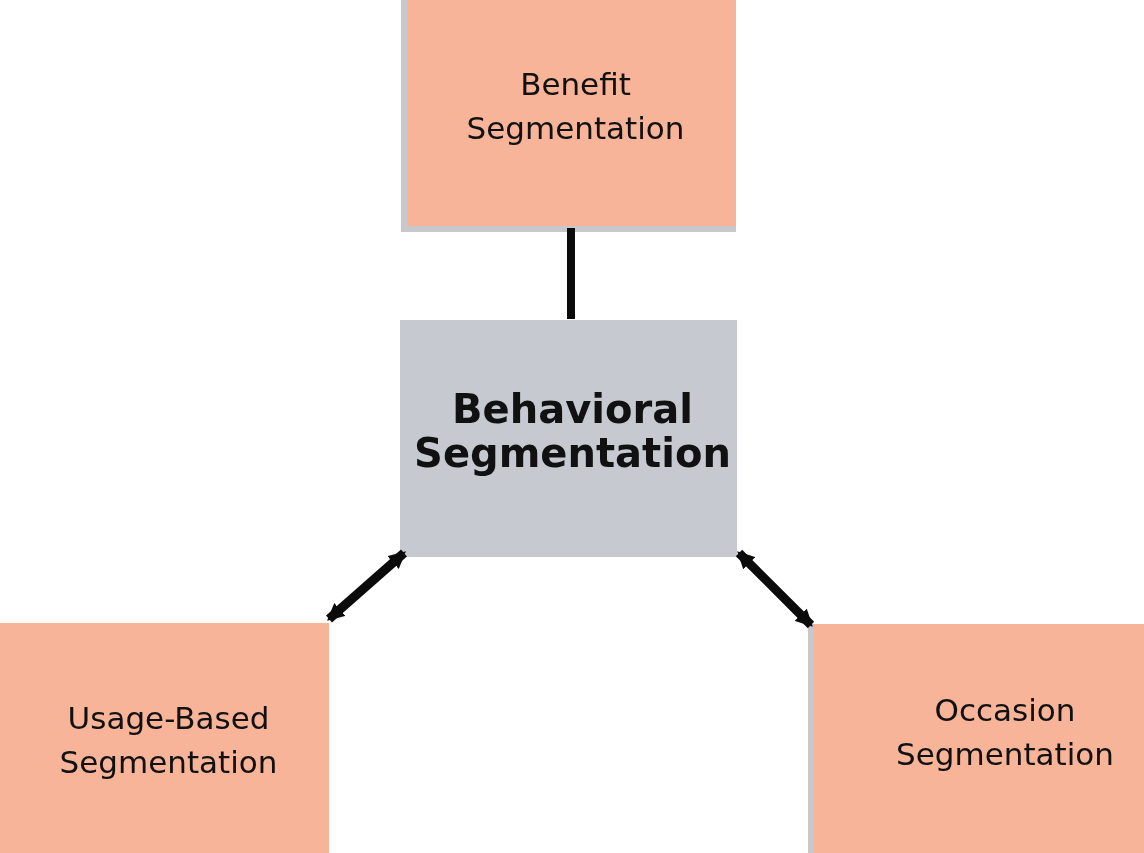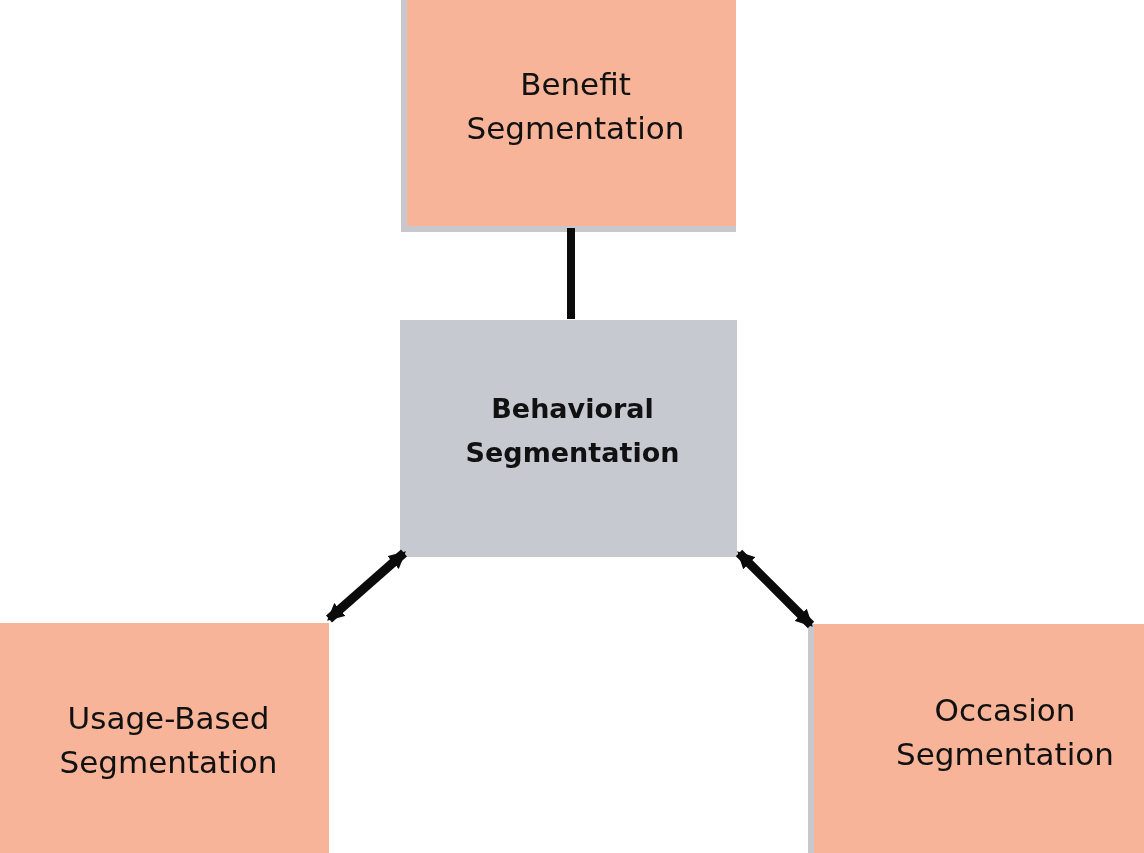--- a/index.html
+++ b/index.html
@@ -48,21 +48,21 @@
   .node-benefit .label { top: 62px; }
   .node-behavioral {
     left: 400px;
     top: 320px;
     width: 337px;
     height: 237px;
   }
   .node-behavioral .label {
     top: 67px;
     font-weight: bold;
-    font-size: 27px;
+    font-size: 40px;
   }
   .node-usage {
     left: 0;
     top: 623px;
     width: 329px;
     height: 230px;
   }
   .node-usage .label { top: 66px; margin-top: 7px; }
   .node-occasion {
     left: 808px;

